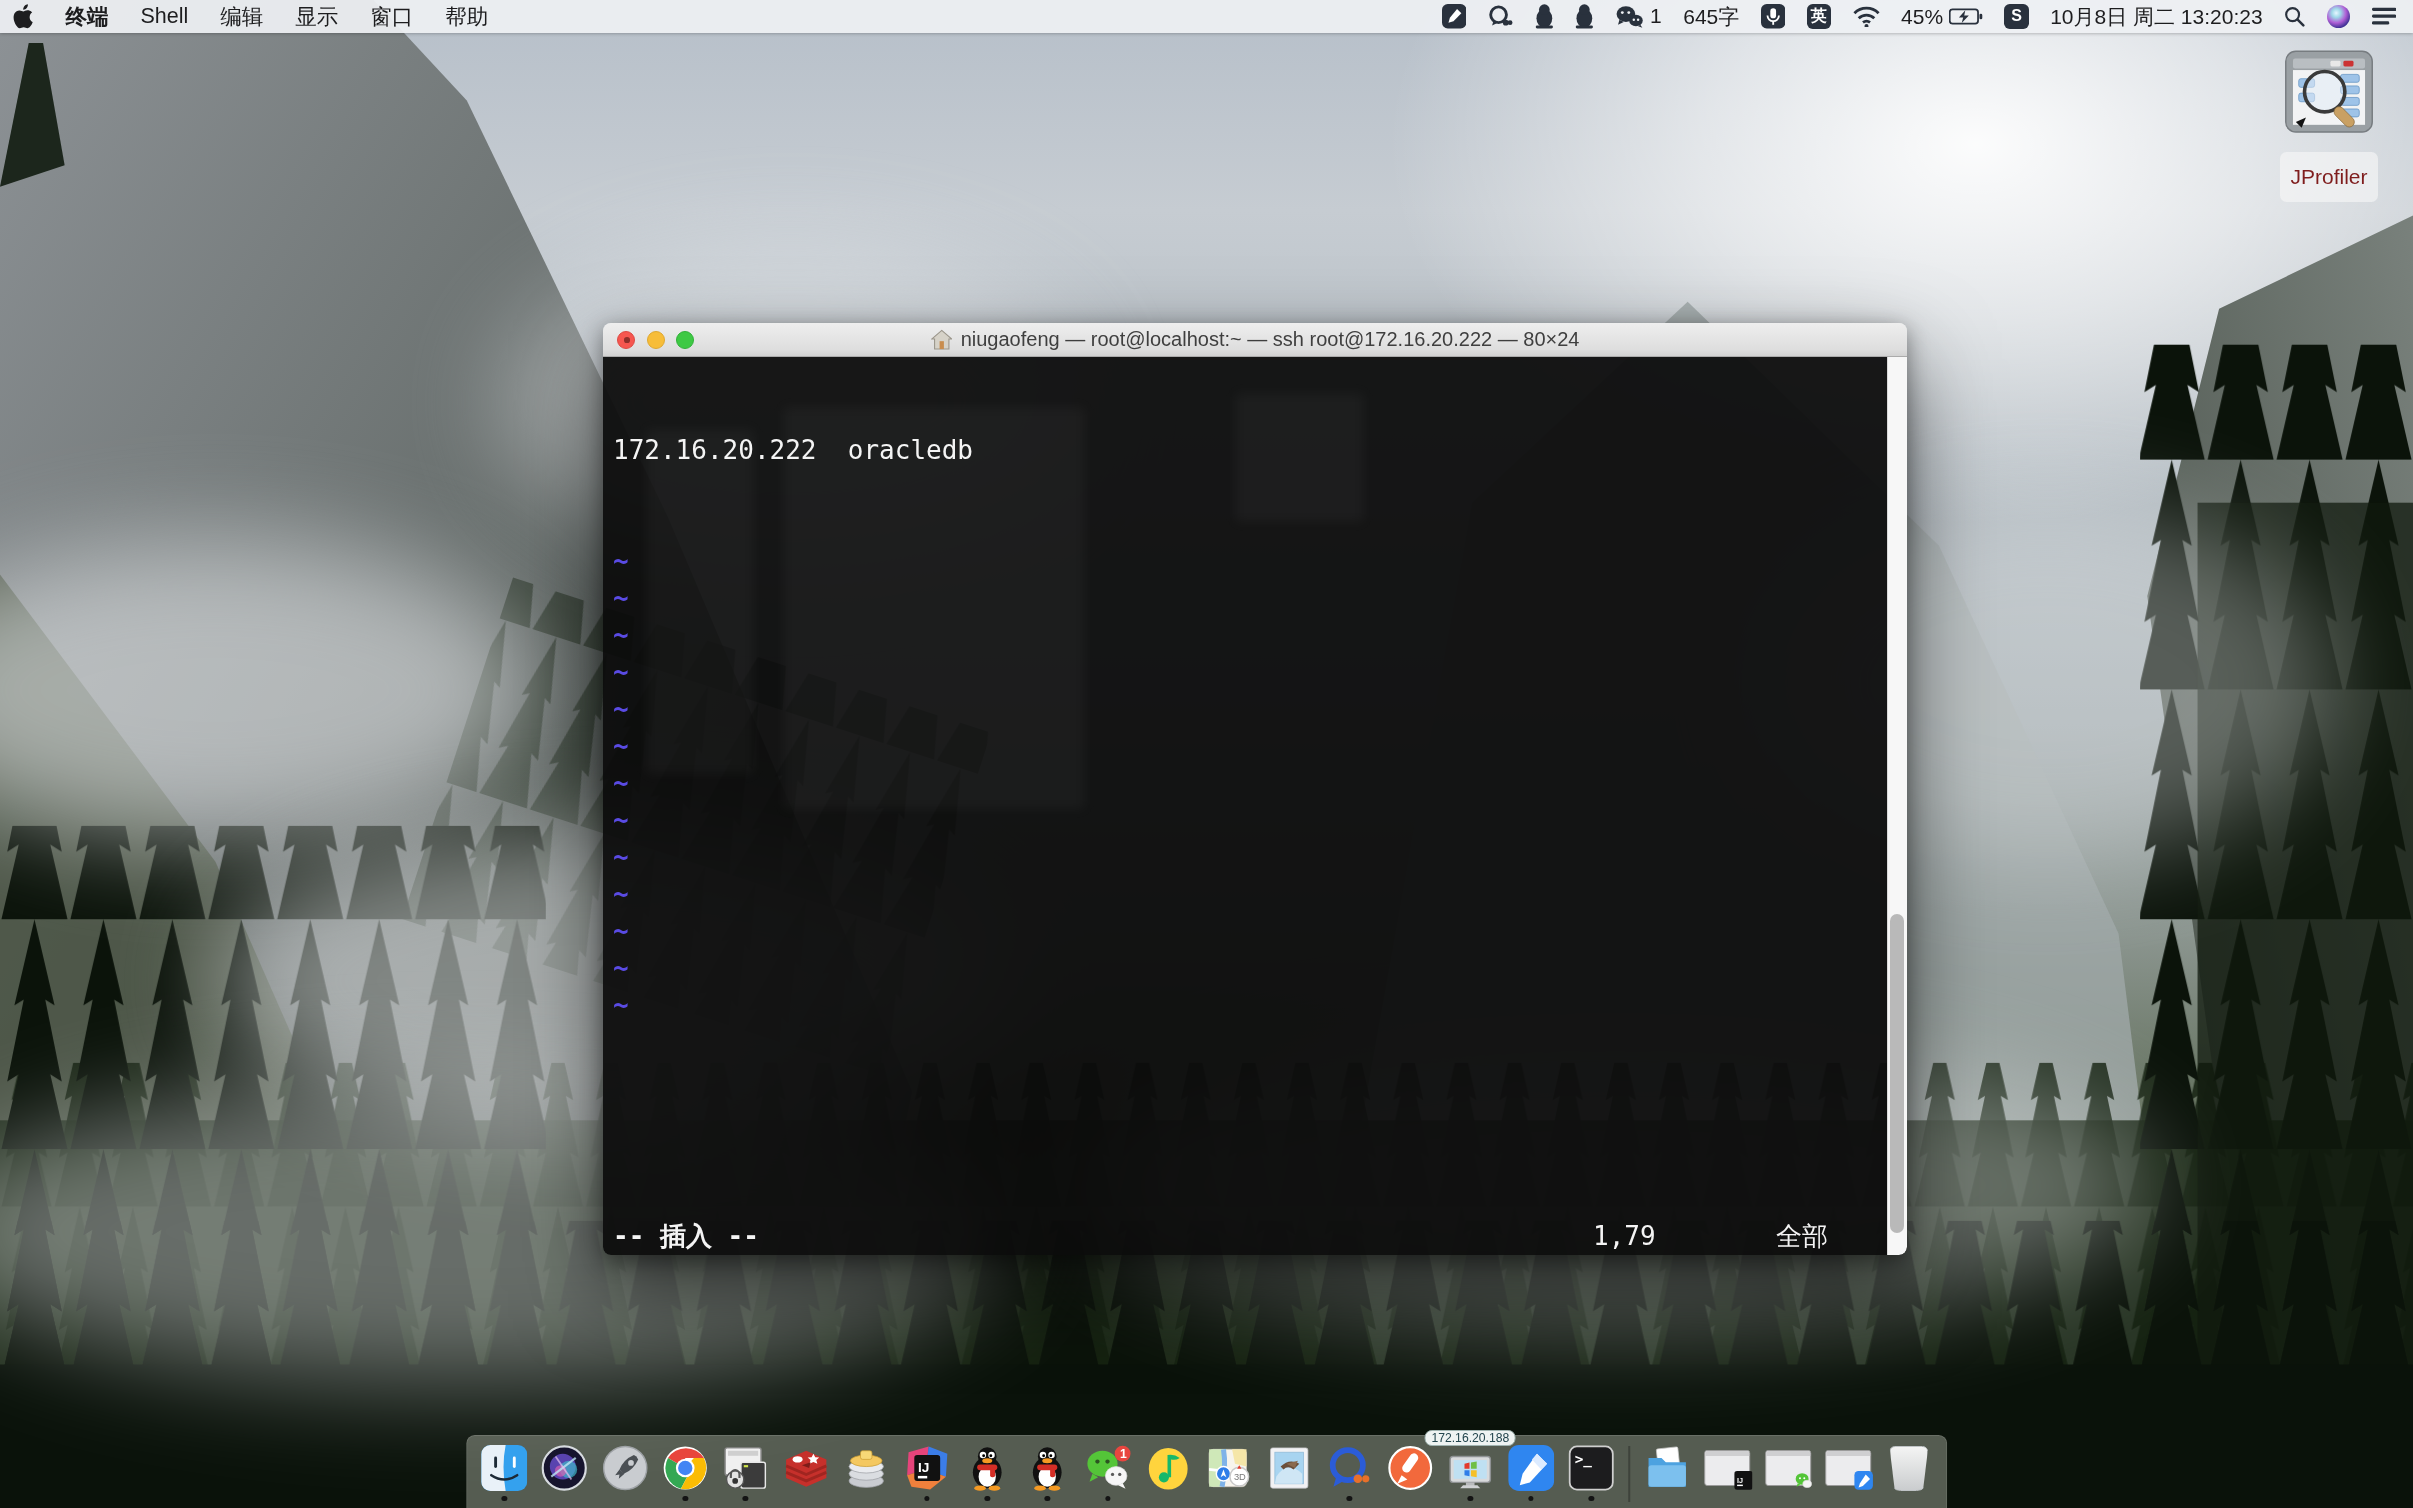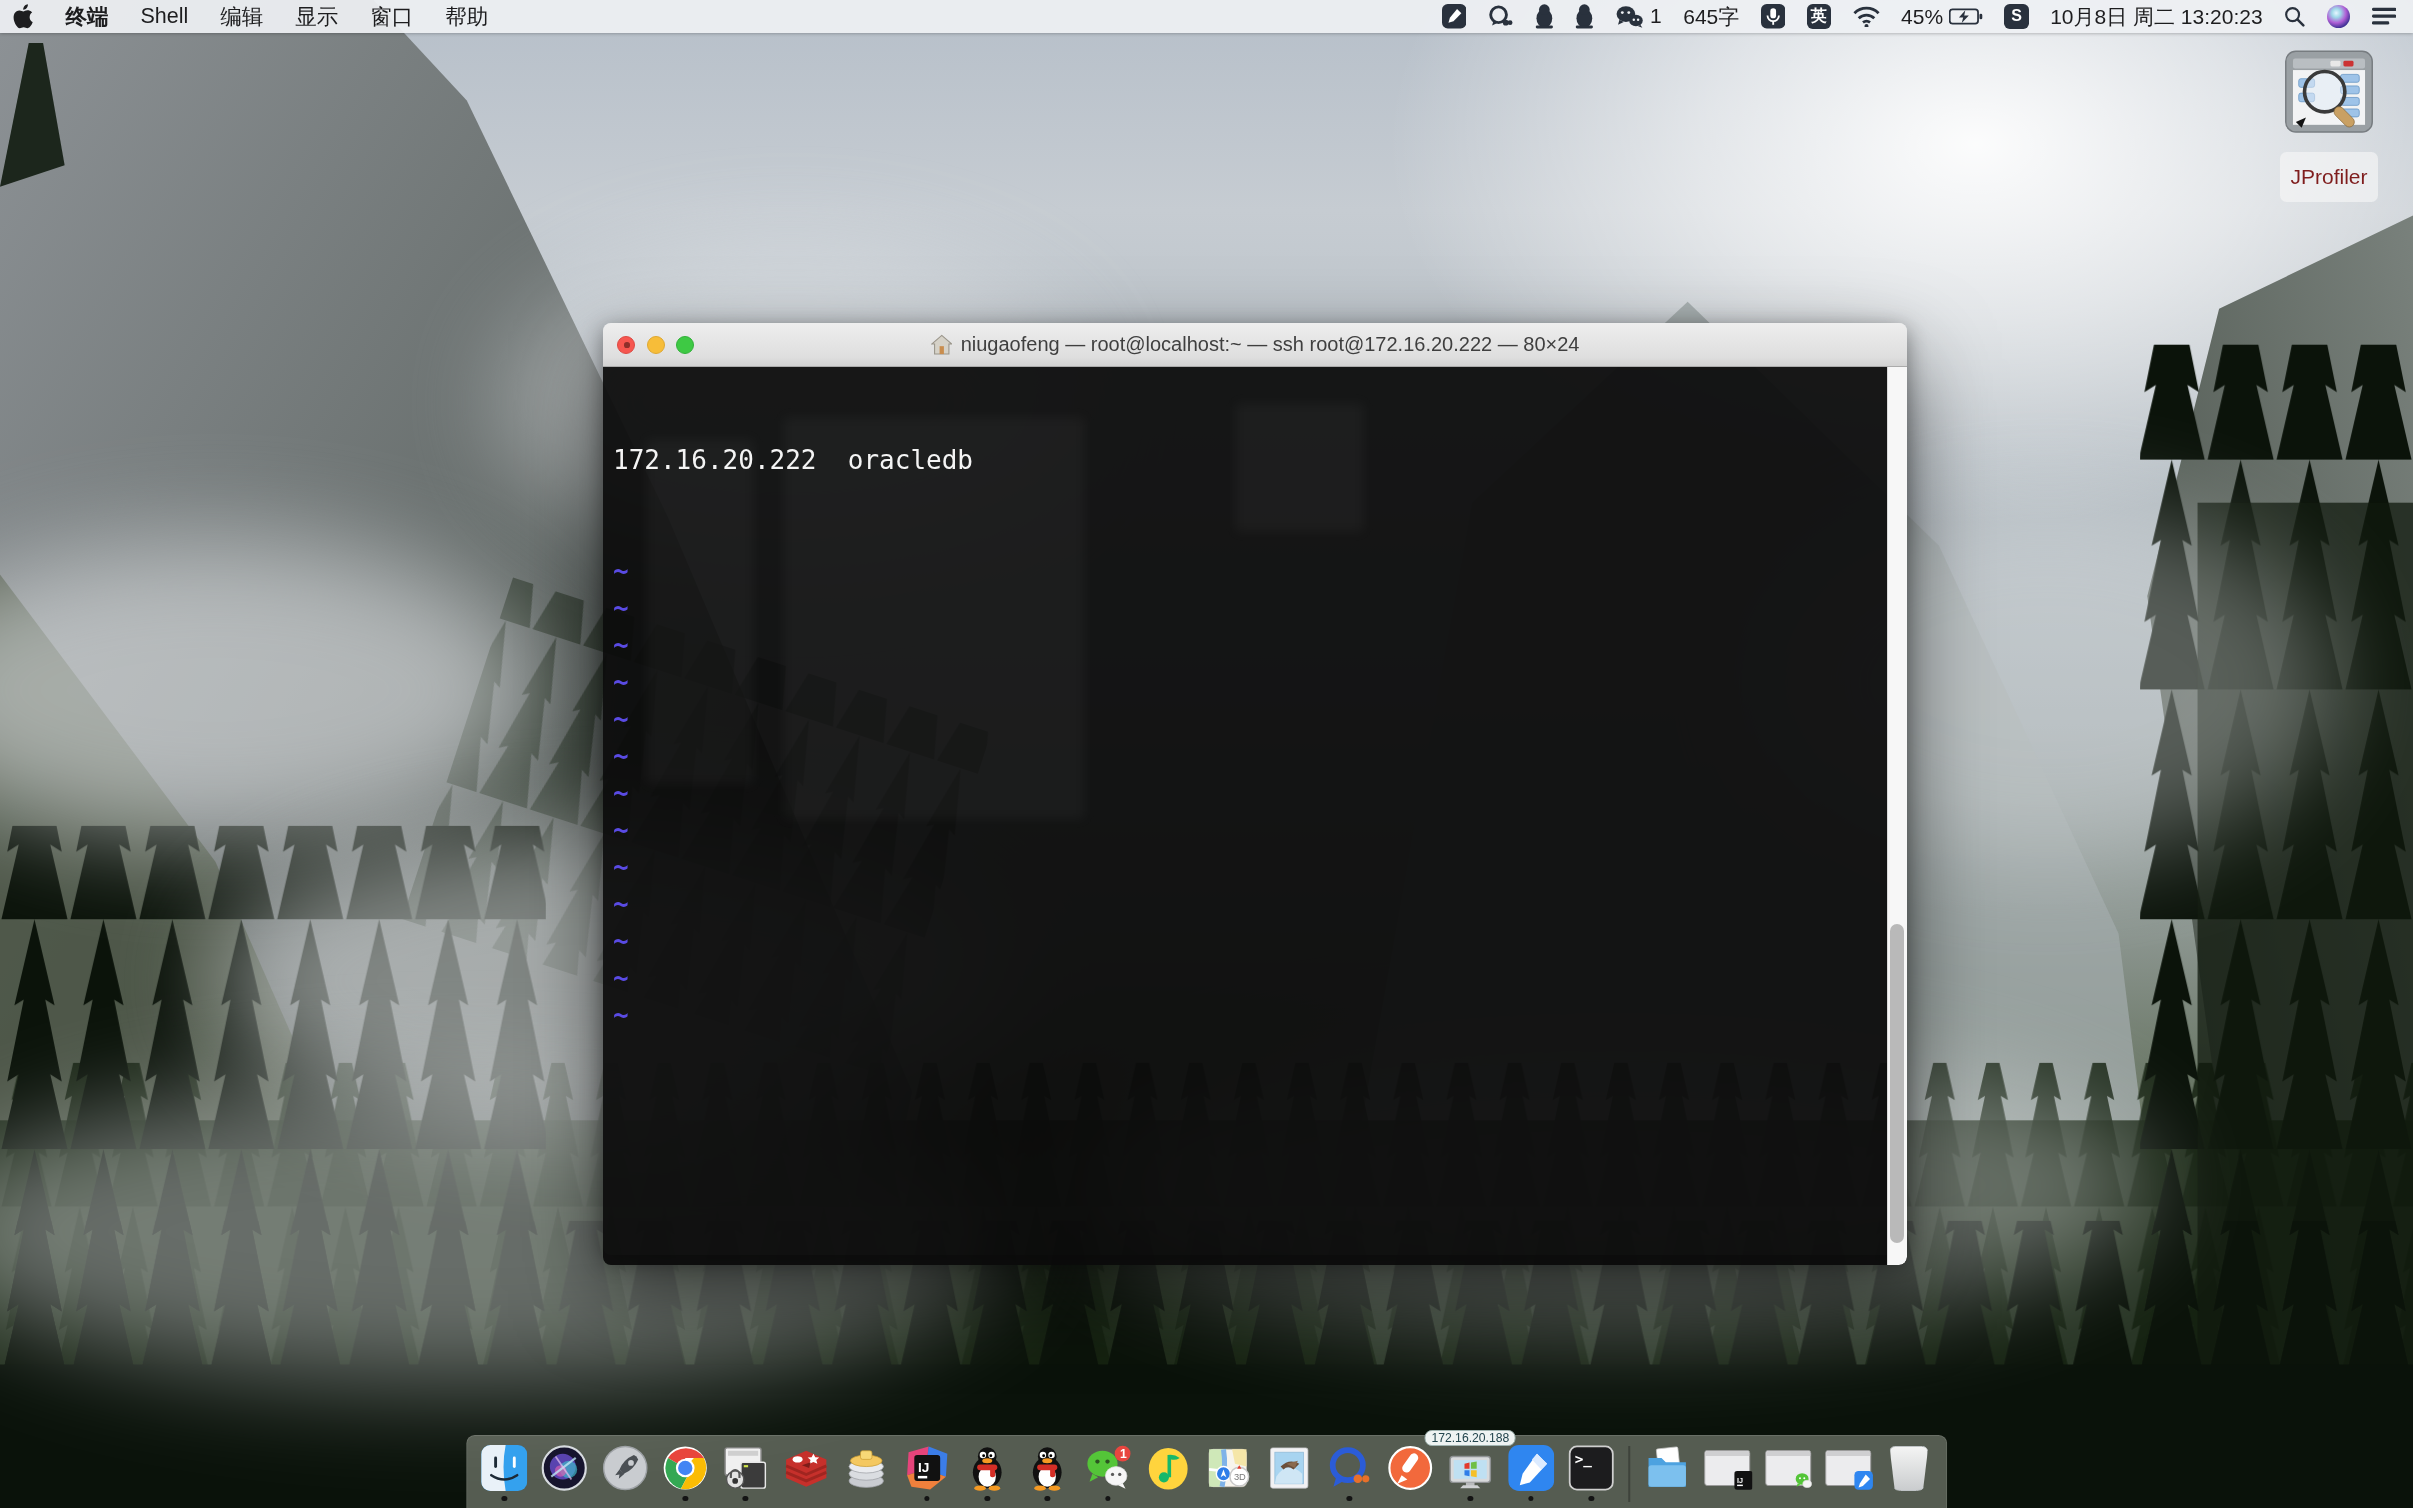--- a/index.html
+++ b/index.html
@@ -37,21 +37,21 @@
 
   
   .desktop-icon { position:absolute; left:2268px; top:47px; width:122px; text-align:center; z-index:10; }
   .desktop-icon .glyph { width:98px; height:98px; margin:0 auto; position:relative; }
   .desktop-icon .label { margin-top:7.2px; display:inline-block; background:rgba(248,248,248,.6);
     border-radius:6.5px; padding:13px 10px; font-size:21px; color:#7f1d1d; }
 
   
   .terminal { position:absolute; left:603px; top:323px; width:1304px; height:932px; border-radius:8px;
     box-shadow:0 36px 86px rgba(0,0,0,.55), 0 5.7px 21.5px rgba(0,0,0,.4); z-index:20; }
-  .titlebar { height:44px; border-radius:8px 8px 0 0;
+  .titlebar { height:34px; border-radius:8px 8px 0 0;
     background:linear-gradient(180deg,#eeeeee 0%,#dedede 80%,#d2d2d2 100%);
     border-bottom:0.7px solid #ababab; display:flex; align-items:center; position:relative; }
   .lights { display:flex; gap:11.5px; padding-left:14.4px; }
   .light { width:18px; height:18px; border-radius:50%; position:relative; }
   .light.red    { background:#f6564f; border:0.7px solid #dd4a43; }
   .light.red::after { content:""; position:absolute; left:5.7px; top:5.7px; width:5.7px; height:5.7px; border-radius:50%; background:#8e2f2a; }
   .light.yellow { background:#f7bd39; border:0.7px solid #dfa831; }
   .light.green  { background:#3ec944; border:0.7px solid #31b139; }
   .title-wrap { position:absolute; left:0; right:0; display:flex; align-items:center; justify-content:center; gap:8.6px; }
   .title-text { font-size:20px; color:#3f3f3f; white-space:nowrap; }
@@ -285,20 +285,25 @@
   </div>
   <div class="term-body">
 
     <div class="ghost" style="left:180px; top:50px;  width:302px; height:402px;"></div>
     <div class="ghost" style="left:43px;  top:72px; width:108px; height:345px;"></div>
     <div class="ghost" style="left:632px; top:36px;  width:129px; height:129px;"></div>
     <div class="term-text">
       <div class="trow">172.16.20.222  oracledb</div>
       <div><div class="trow tilde">~</div><div class="trow tilde">~</div><div class="trow tilde">~</div><div class="trow tilde">~</div><div class="trow tilde">~</div><div class="trow tilde">~</div><div class="trow tilde">~</div><div class="trow tilde">~</div><div class="trow tilde">~</div><div class="trow tilde">~</div><div class="trow tilde">~</div><div class="trow tilde">~</div><div class="trow tilde">~</div></div>
     </div>
+    <div class="term-status">
+      <span class="status-mode">-- 插入 --</span>
+      <span class="status-pos">1,79</span>
+      <span class="status-scope">全部</span>
+    </div>
     <div class="scroll-track">
 
       <div class="scroll-thumb"></div>
     </div>
   </div>
 </div>
 
 <div class="dock">
 
   <div class="dock-item">

